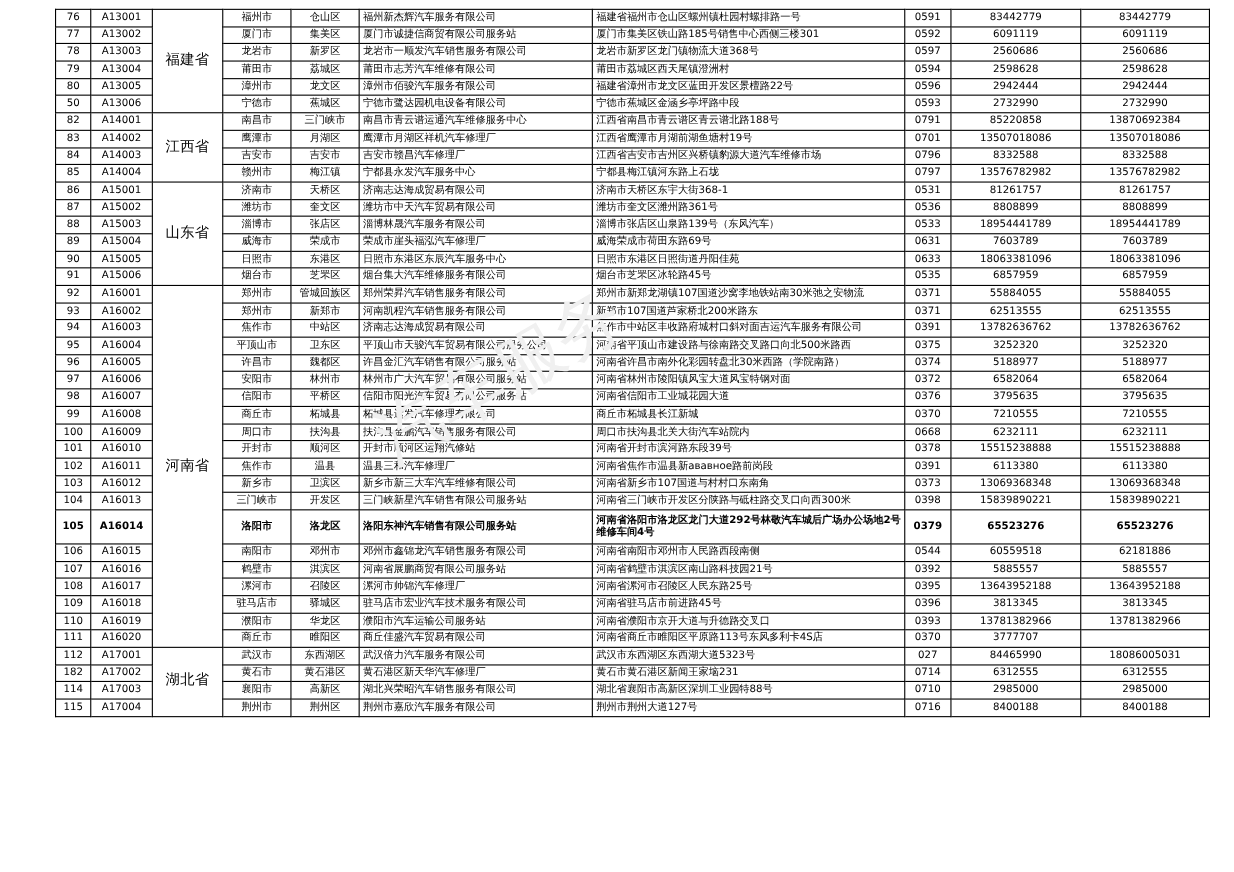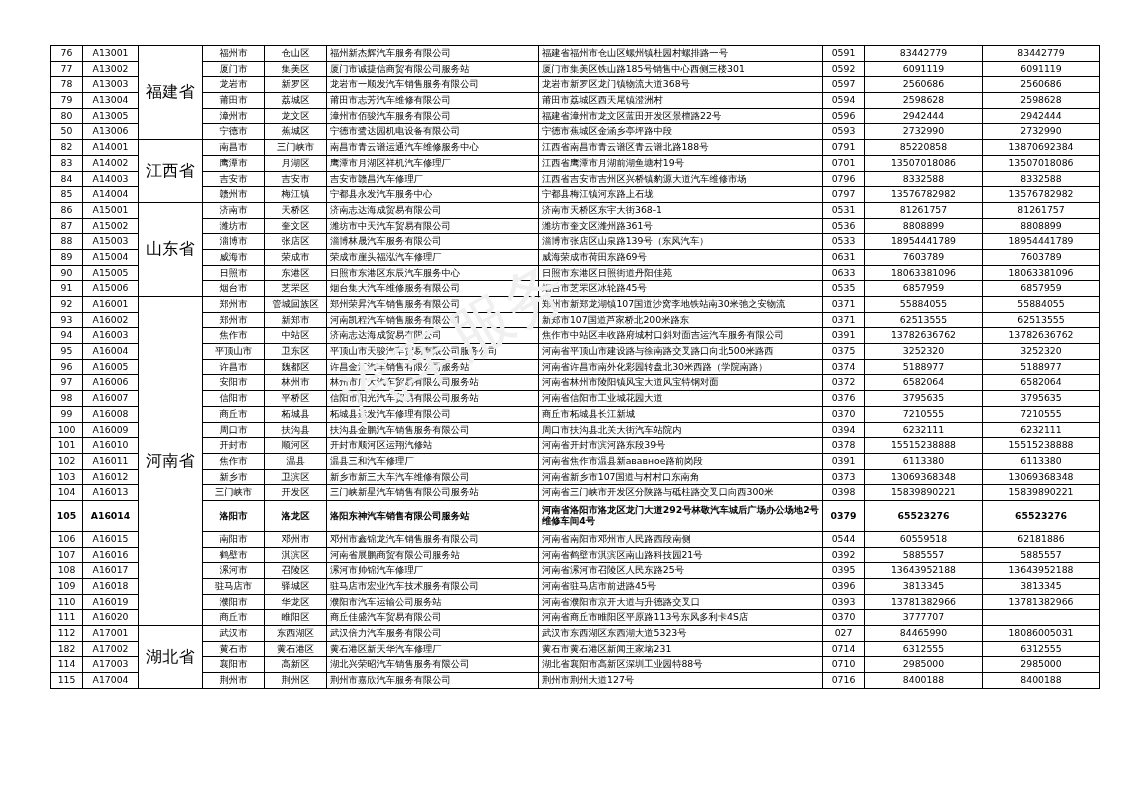--- a/index.html
+++ b/index.html
@@ -20,21 +20,20 @@
     height: 793px;
     box-sizing: border-box;
     padding: 8px 24px 8px 50px;
   }
   table.grid {
     border-collapse: collapse;
     table-layout: fixed;
     width: 1049px;
     font-size: 9.3px;
     line-height: 1.15;
-    margin-top: 37px;
   }
   table.grid td {
     border: 1px solid #000000;
     padding: 2px 3px;
     vertical-align: middle;
     word-break: break-all;
     overflow: hidden;
   }
   
   col.c-no    { width: 32px; }
@@ -48,21 +47,21 @@
   col.c-tel1  { width: 118px; }
   col.c-tel2  { width: 117px; }
 
   td.no, td.code, td.area, td.tel, td.city, td.dist, td.prov {
     text-align: center;
   }
   td.name, td.addr {
     text-align: left;
   }
   td.prov {
-    font-size: 16px;
+    font-size: 13px;
     letter-spacing: 0.3px;
   }
   td.rowtall { height: 26px; font-weight: bold; }
 
   
   .watermark {
     position: absolute;
     left: 330px;
     top: 300px;
     font-size: 62px;
@@ -361,21 +360,21 @@
           <td class="tel">7210555</td>
           <td class="tel">7210555</td>
         </tr>
         <tr>
           <td class="no">100</td>
           <td class="code">A16009</td>
           <td class="city">周口市</td>
           <td class="dist">扶沟县</td>
           <td class="name">扶沟县金鹏汽车销售服务有限公司</td>
           <td class="addr">周口市扶沟县北关大街汽车站院内</td>
-          <td class="area">0394</td>
+          <td class="area">0668</td>
           <td class="tel">6232111</td>
           <td class="tel">6232111</td>
         </tr>
         <tr>
           <td class="no">101</td>
           <td class="code">A16010</td>
           <td class="city">开封市</td>
           <td class="dist">顺河区</td>
           <td class="name">开封市顺河区运翔汽修站</td>
           <td class="addr">河南省开封市滨河路东段39号</td>

